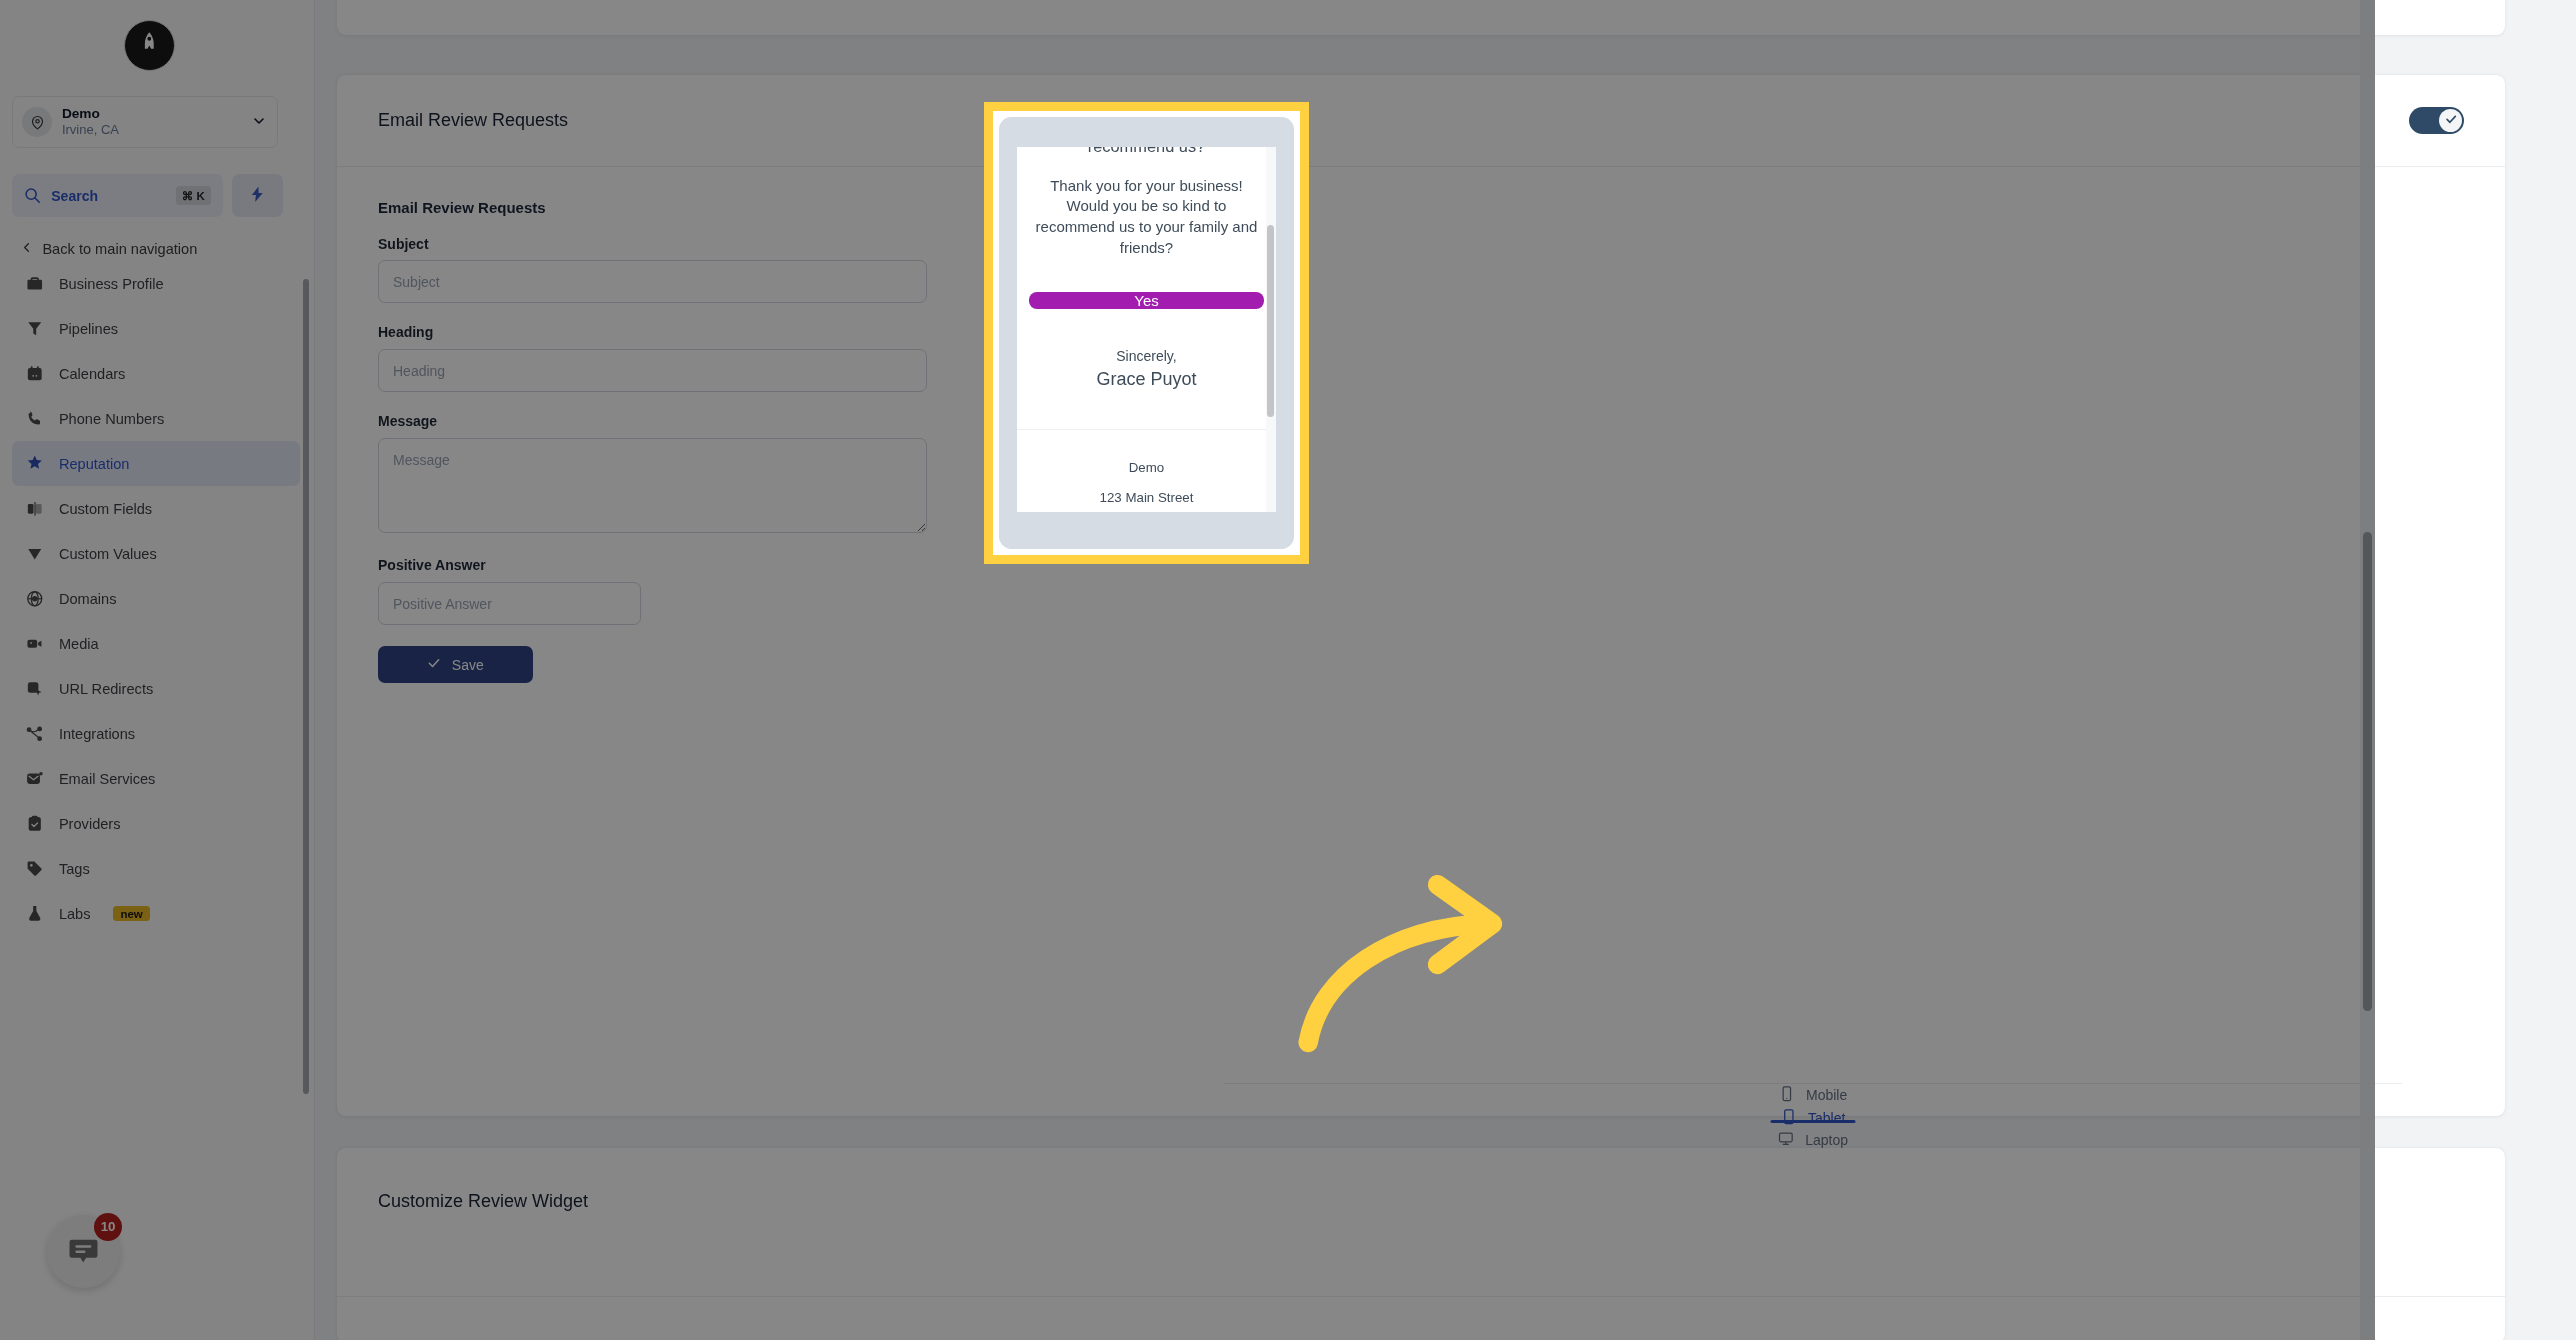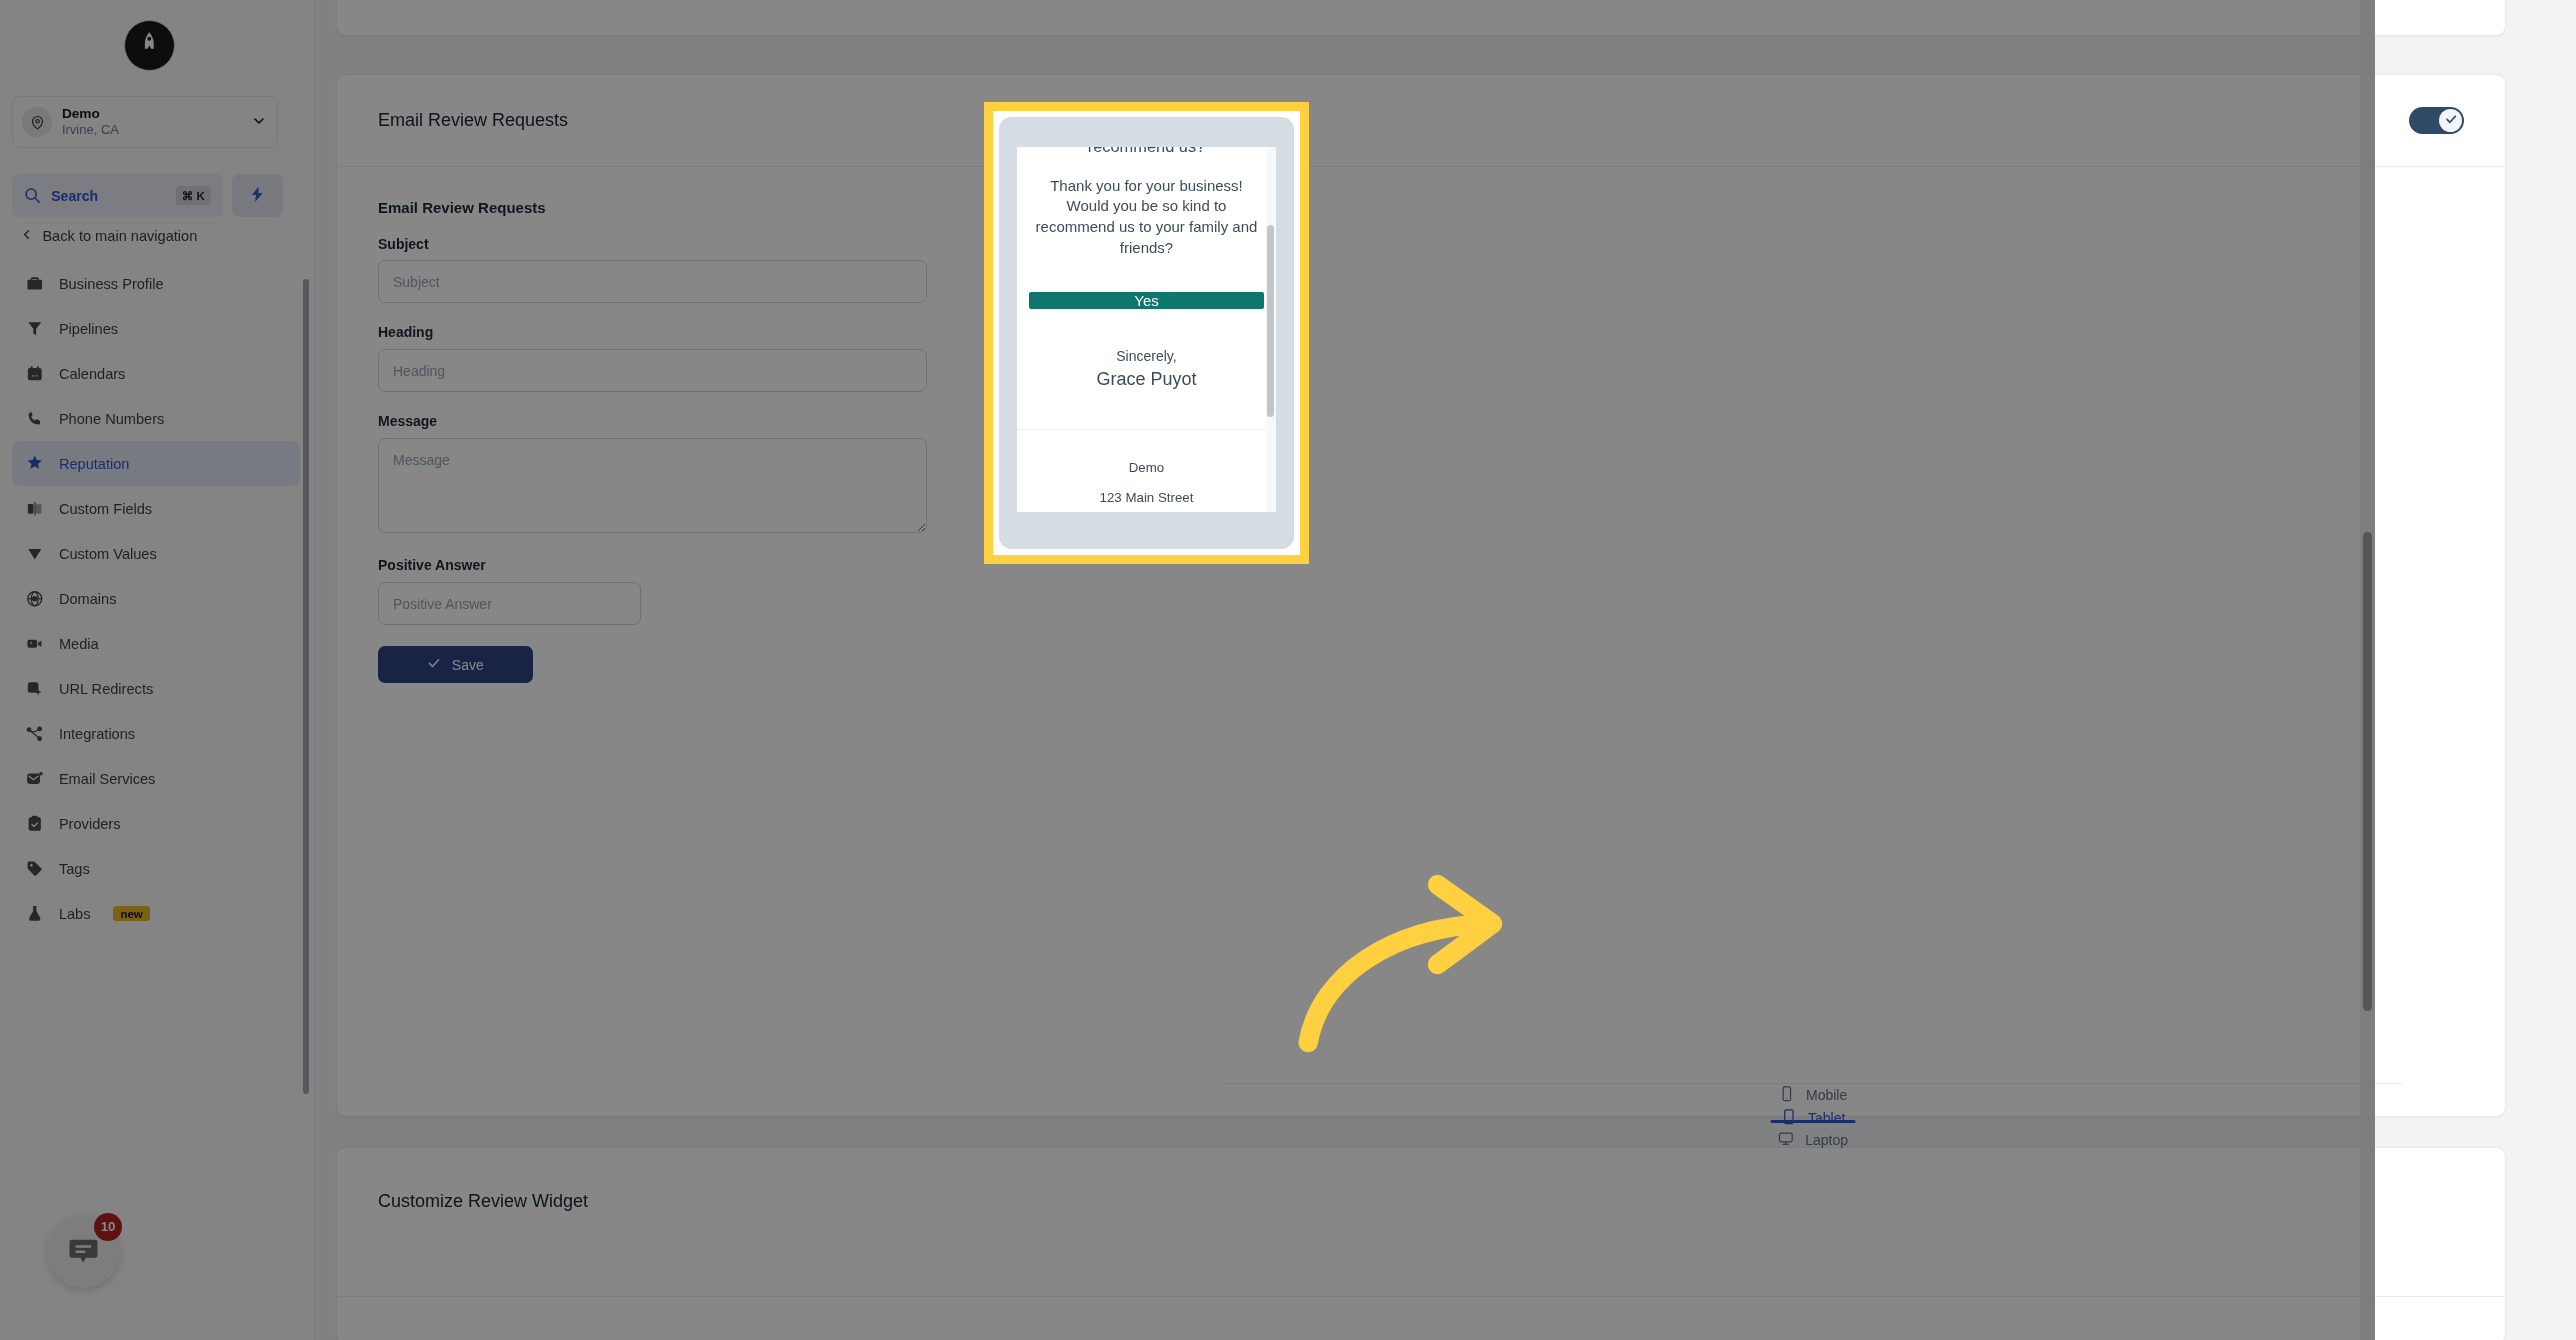--- a/index.html
+++ b/index.html
@@ -71,21 +71,21 @@
     border-radius: 3.5px; padding: 2.7px 6.2px; font-weight: 600;
   }
   .bolt-box {
     width: 51px; height: 43px; border-radius: 7px;
     background: #E4E7F1; display:flex;align-items:center;justify-content:center;
     cursor:pointer;
   }
   .bolt-box svg { width: 18.6px; height: 20.4px; }
 
   .back-nav {
-    position: absolute; left: 11.5px; top: 222px;
+    position: absolute; left: 11.5px; top: 235px;
     display: flex; align-items: center; gap: 8.9px;
     cursor: pointer; padding: 5.3px 7px;
   }
   .back-nav .chev { color: #3C3C3C; font-size: 17px; line-height: 1; }
   .back-nav .lbl { font-size: 14.6px; color: #3B3B3B; }
 
   .nav-list { position: absolute; left: 11.5px; top: 261px; width: 288px; }
   .nav-item {
     display: flex; align-items: center; gap: 14px;
     height: 45px; padding: 0 12.4px; border-radius: 7px;
@@ -205,21 +205,21 @@
   .pv-cut {
     font-size: 16.4px; color: #3E4C59; text-align: center;
     margin-top: -11.5px; line-height: 1.25; white-space: nowrap;
   }
   .pv-body {
     font-size: 15px; color: #3E4C59; text-align: center;
     line-height: 1.38; padding: 0 17px; margin-top: 19.5px;
   }
   .pv-yes {
     margin: 34px 12.4px 0 12.4px;
-    background: #0f766e; color: #fff; border: none; border-radius: 2px;
+    background: #a21caf; color: #fff; border: none; border-radius: 8px;
     height: 42px; font-size: 15px; cursor: pointer;
     font-family: "Liberation Sans", sans-serif;
     display:flex;align-items:center;justify-content:center;
   }
   .pv-sign { font-size: 14px; color: #3E4C59; text-align: center; margin-top: 39px; }
   .pv-name { font-size: 18px; color: #3E4C59; text-align: center; margin-top: 5px; }
   .pv-divider { border-top: 0.9px solid #EDEFF2; margin-top: 39px; }
   .pv-footer { text-align: center; margin-top: 30px; }
   .pv-footer div { font-size: 13.3px; color: #3E4C59; margin-bottom: 15px; }
   .pv-scrollbar-track {

